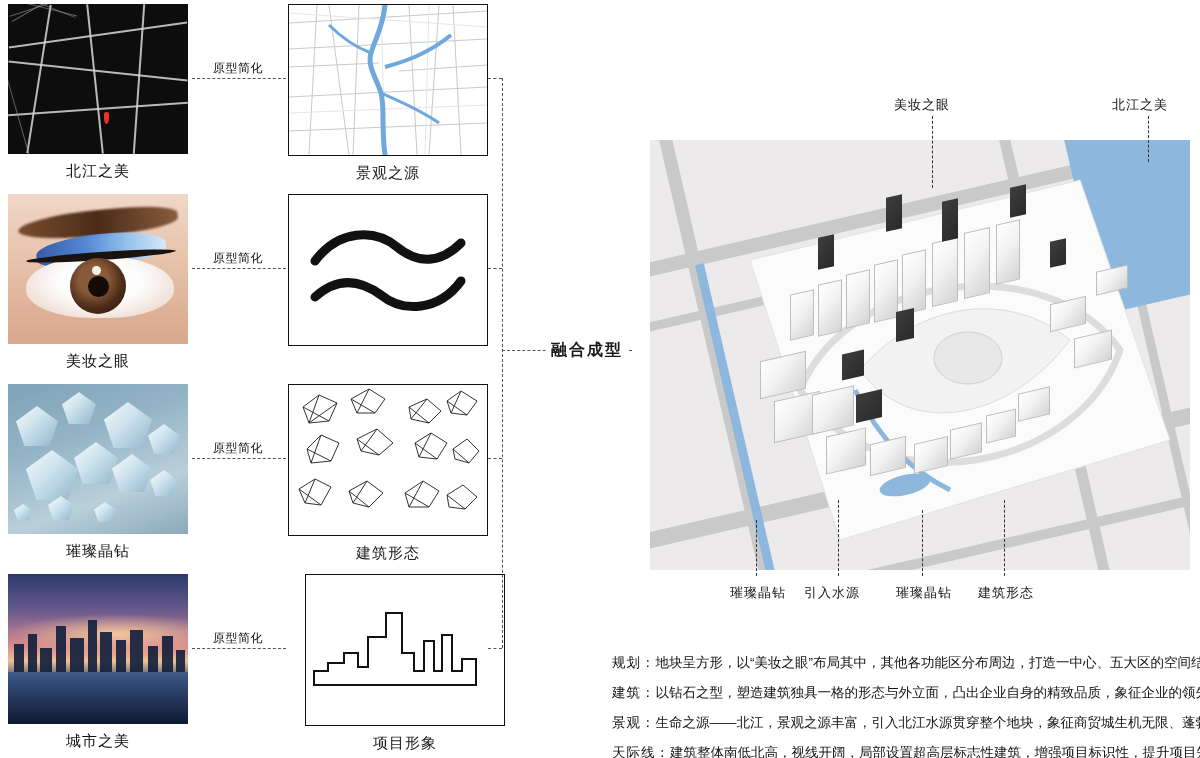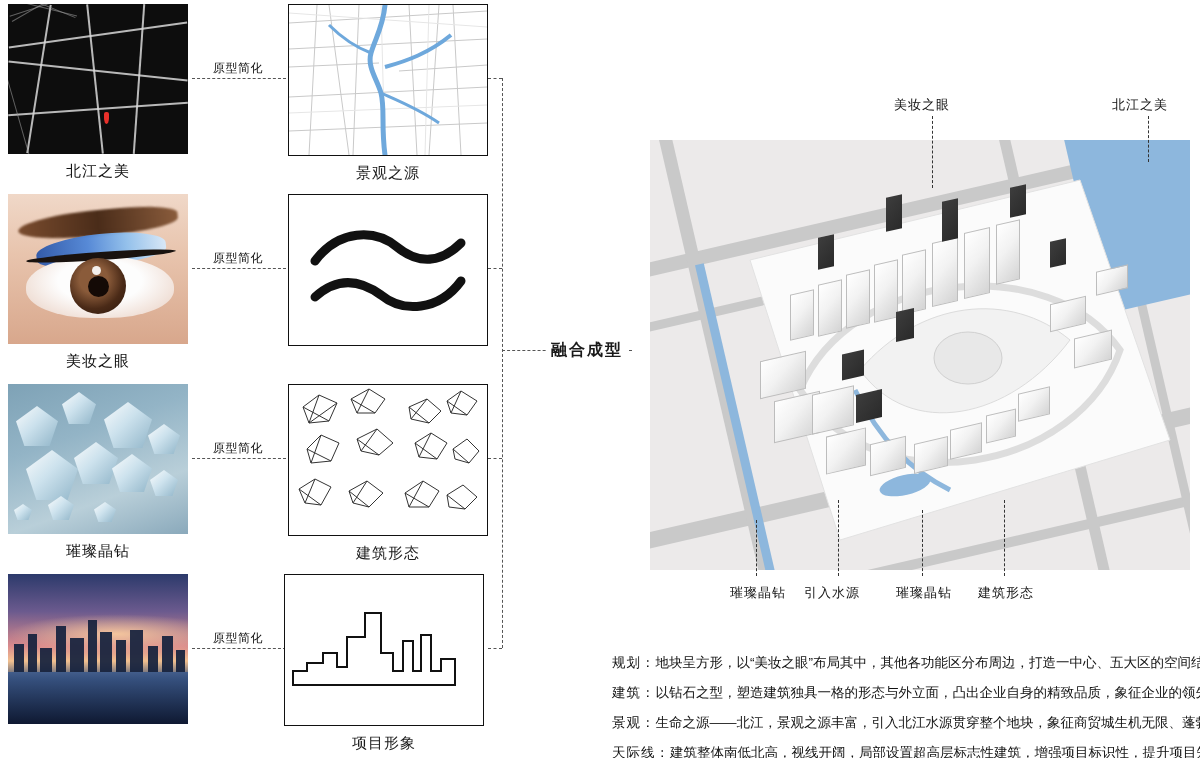--- a/index.html
+++ b/index.html
@@ -283,20 +283,21 @@
     <div class="city-build" style="left:62px; top:64px; width:14px; height:34px;"></div>
     <div class="city-build" style="left:80px; top:46px; width:9px;  height:52px;"></div>
     <div class="city-build" style="left:92px; top:58px; width:12px; height:40px;"></div>
     <div class="city-build" style="left:108px;top:66px; width:10px; height:32px;"></div>
     <div class="city-build" style="left:122px;top:56px; width:13px; height:42px;"></div>
     <div class="city-build" style="left:140px;top:72px; width:10px; height:26px;"></div>
     <div class="city-build" style="left:154px;top:62px; width:11px; height:36px;"></div>
     <div class="city-build" style="left:168px;top:76px; width:9px;  height:22px;"></div>
     <div class="city-water"></div>
   </div>
+  <div class="src-caption">城市之美</div>
 </div>
 
 <div class="dash-h" style="left:192px; top:78px;  width:94px;"></div>
 <div class="conn-label" style="left:210px; top:60px;">原型简化</div>
 
 <div class="dash-h" style="left:192px; top:268px; width:94px;"></div>
 <div class="conn-label" style="left:210px; top:250px;">原型简化</div>
 
 <div class="dash-h" style="left:192px; top:458px; width:94px;"></div>
 <div class="conn-label" style="left:210px; top:440px;">原型简化</div>
@@ -384,21 +385,21 @@
           </g>
         <g transform="translate(158,100)">
             <path d="M0 10 L16 0 L30 12 L18 24 L2 22 Z M0 10 L18 24"></path>
           </g>
       </g>
     </svg>
   </div>
   <div class="mid-caption">建筑形态</div>
 </div>
 
-<div class="mid-cell" style="left:284px; top:574px;">
+<div class="mid-cell" style="left:305px; top:574px;">
   <div class="mid-box">
     <svg viewBox="0 0 198 150" width="198" height="150">
       <path d="M8 110 L8 96 L22 96 L22 88 L38 88 L38 78 L52 78 L52 92 L62 92 L62 62
                L80 62 L80 38 L96 38 L96 78 L108 78 L108 96 L118 96 L118 66 L128 66
                L128 96 L136 96 L136 60 L146 60 L146 96 L156 96 L156 84 L170 84 L170 110 Z" fill="none" stroke="#111" stroke-width="2" stroke-linejoin="miter"></path>
       <path d="M8 110 L170 110" stroke="#111" stroke-width="2"></path>
     </svg>
   </div>
   <div class="mid-caption">项目形象</div>
 </div>

